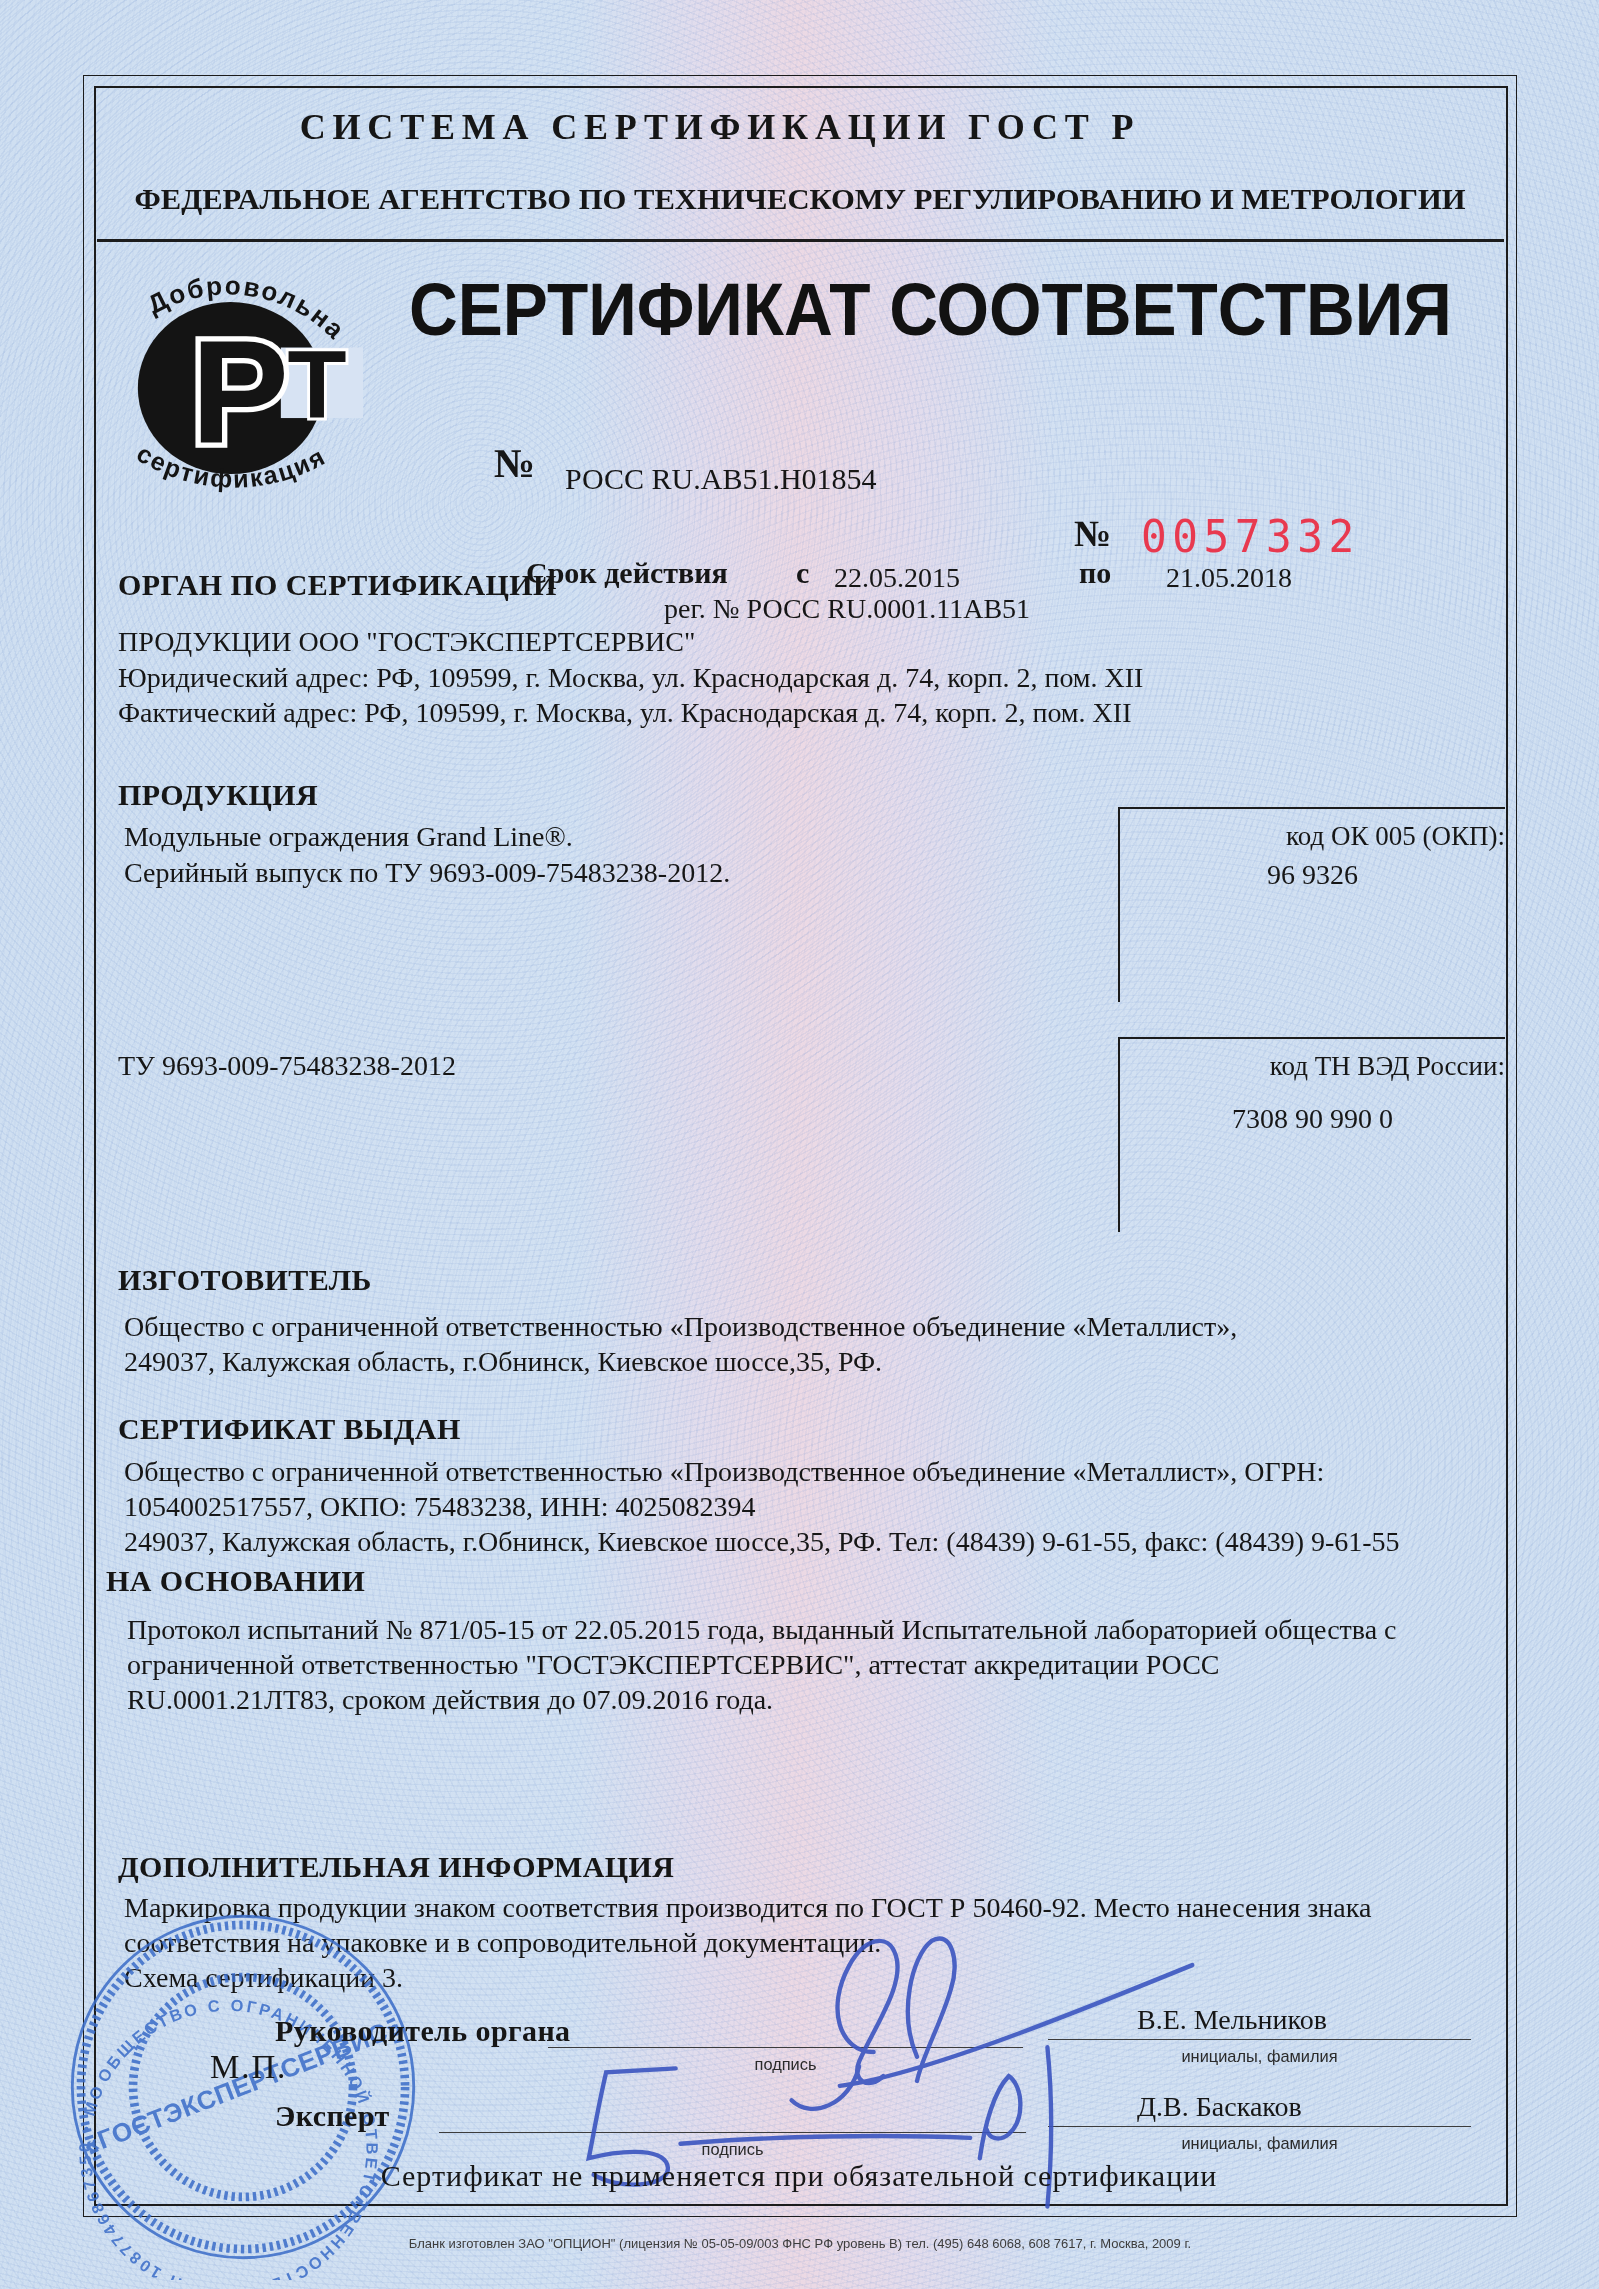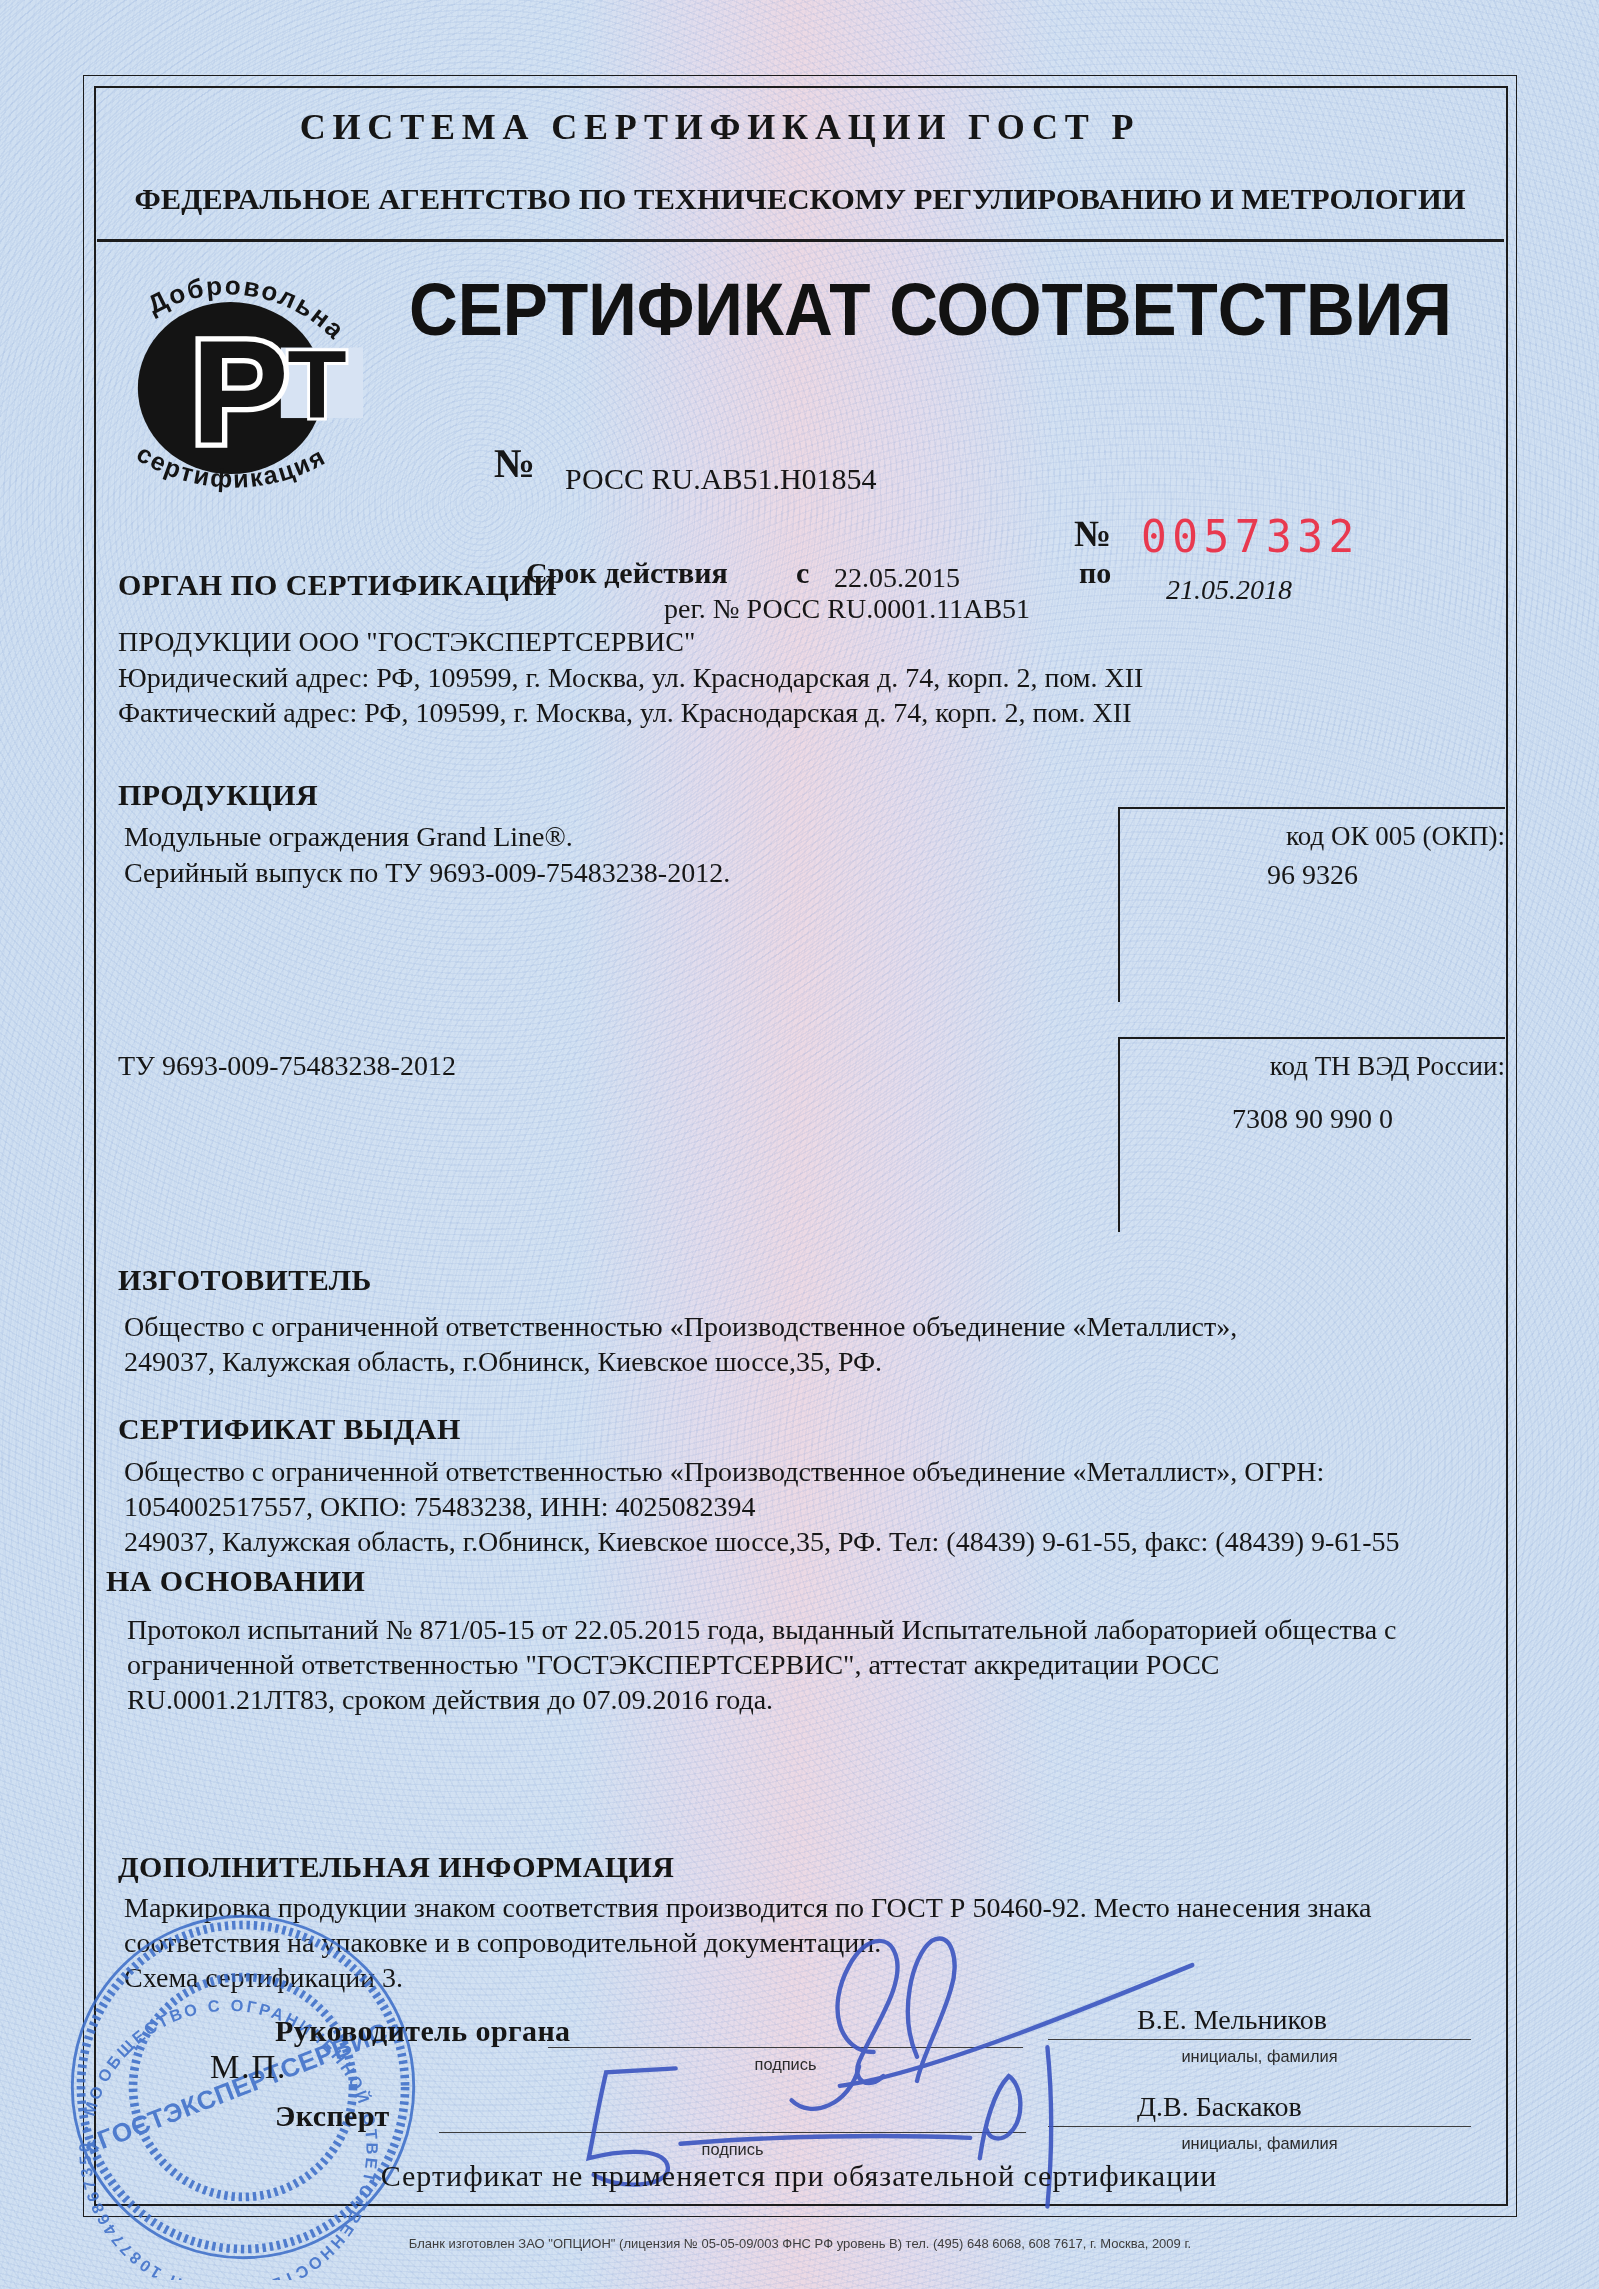--- a/index.html
+++ b/index.html
@@ -65,21 +65,21 @@
 
   <div class="abs cert-title">СЕРТИФИКАТ СООТВЕТСТВИЯ</div>
 
   <span class="abs no-label" style="left:494px;top:439px;">№</span>
   <span class="abs serif-line" style="left:565px;top:462px;font-size:30px;">РОСС RU.AB51.H01854</span>
 
   <span class="abs serif-line bold-serif" style="left:526px;top:556px;font-size:30px;">Срок действия</span>
   <span class="abs serif-line bold-serif" style="left:796px;top:556px;font-size:30px;">с</span>
   <span class="abs serif-line" style="left:834px;top:562px;">22.05.2015</span>
   <span class="abs serif-line bold-serif" style="left:1079px;top:556px;font-size:30px;">по</span>
-  <span class="abs serif-line" style="left:1166px;top:574px;font-style:italic;">21.05.2018</span>
+  <span class="abs serif-line" style="left:1166px;top:562px;">21.05.2018</span>
 
   <span class="abs no-label" style="left:1074px;top:512px;font-size:37px;">№</span>
   <span class="abs red-num" style="left:1141px;top:510px;color:#e8394f;">0057332</span>
 
   <div class="abs heading" style="left:118px;top:568px;">ОРГАН ПО СЕРТИФИКАЦИИ</div>
   <div class="abs serif-line" style="left:664px;top:593px;">рег. № РОСС RU.0001.11АВ51</div>
   <div class="abs serif-line" style="left:118px;top:626px;">ПРОДУКЦИИ ООО "ГОСТЭКСПЕРТСЕРВИС"</div>
   <div class="abs serif-line" style="left:118px;top:662px;">Юридический адрес: РФ, 109599, г. Москва, ул. Краснодарская д. 74, корп. 2, пом. XII</div>
   <div class="abs serif-line" style="left:118px;top:697px;">Фактический адрес: РФ, 109599, г. Москва, ул. Краснодарская д. 74, корп. 2, пом. XII</div>
 

